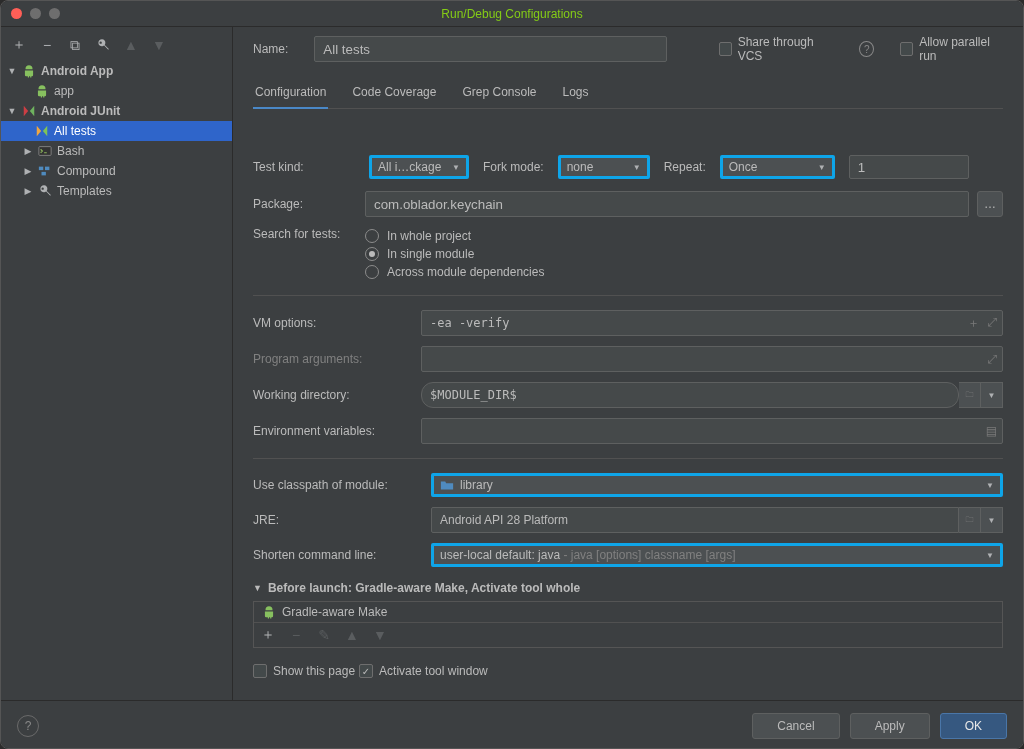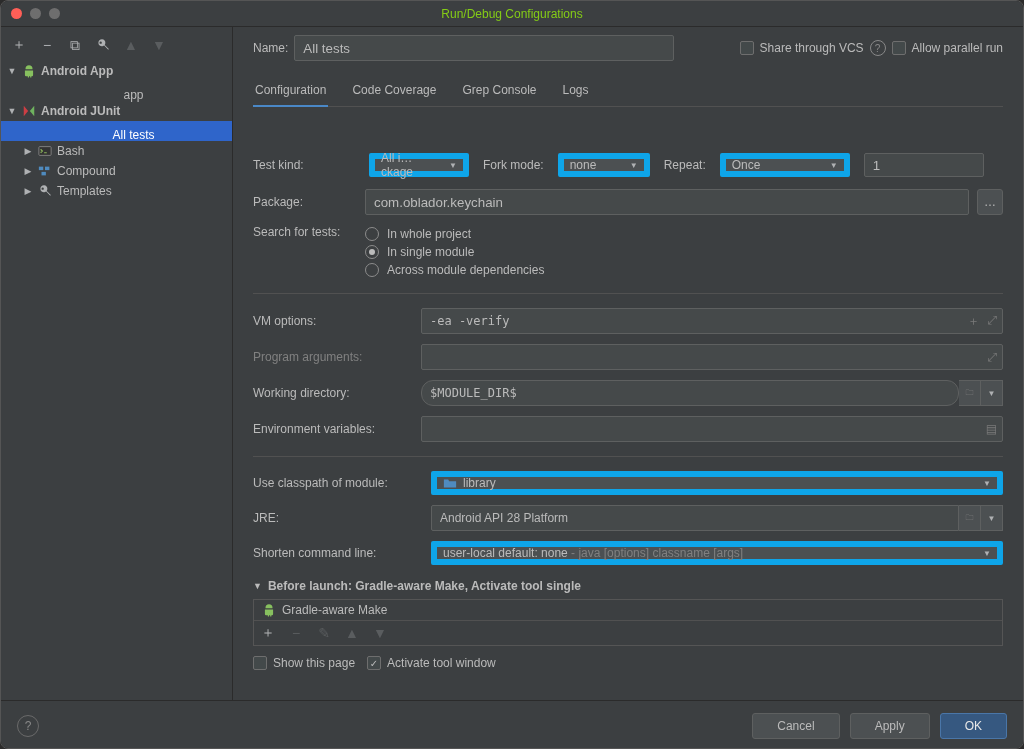--- a/index.html
+++ b/index.html
@@ -30,60 +30,60 @@
   .title { position: absolute; left: 50%; transform: translateX(-50%); font-size: 12px; color: #84cc16; }
   .content { display: flex; height: calc(749px - 26px - 50px); }
   .sidebar { width: 232px; background: #3c3f41; border-right: 1px solid #2b2b2b; padding-top: 6px;}
   .toolbar-top { display:flex; gap:12px; align-items:center; padding:4px 10px 6px 10px; }
   .icon-btn { width:16px; height:16px; display:flex; align-items:center; justify-content:center; color:#afb1b3; cursor:pointer; font-size:14px;}
   .icon-btn.dim { color:#5a5d5f; }
   .tree { padding: 2px 0; }
   .tree-item { display:flex; align-items:center; gap:5px; padding:2px 0 2px 6px; height:20px; cursor:pointer;}
   .tree-item .arrow { width:10px; text-align:center; color:#afb1b3; font-size:9px;}
   .tree-item.l1 { padding-left:6px; font-weight:bold;}
-  .tree-item.l2 { padding-left:34px;flex-direction:column;}
+  .tree-item.l2 { padding-left:34px;}
   .tree-item.l2b { padding-left:22px;}
   .tree-item.selected { background:#2f65ca; color:#fff; }
   .android-icon { width:14px; height:14px; }
   .junit-icon { width:14px; height:14px; }
   .main { flex:1; padding: 8px 20px; background:#3c3f41; overflow:hidden;}
-  .row { display:flex; align-items:center; gap:6px; margin-bottom:8px; }
+  .row { display:flex; align-items:center; gap:26px; margin-bottom:8px; }
   .row.header { margin-bottom:16px; }
   .label { color:#bbbbbb; }
   .input {
     background:#45494a; border:1px solid #5e6060; color:#bbb;
     padding:4px 8px; height:26px; border-radius:2px;
   }
   .input.name { width:380px; }
   .chk { display:flex; align-items:center; gap:6px; cursor:pointer; }
   .chk-box { width:14px; height:14px; border:1px solid #6e6e6e; border-radius:2px; display:flex; align-items:center; justify-content:center; background:#43494a;}
   .chk-box.checked::after { content:"✓"; color:#bbb; font-size:10px; }
   .help-circle { width:16px;height:16px;border:1px solid #888;border-radius:50%;display:flex;align-items:center;justify-content:center;font-size:10px;color:#888;}
   .tabs { display:flex; gap:22px; border-bottom:1px solid #515151; margin-bottom:14px;}
   .tab { padding:6px 2px 8px 2px; cursor:pointer; color:#bbb; }
   .tab.active { color:#bbbbbb; border-bottom:2px solid #4a88c7; margin-bottom:-1px; }
-  .select { background:#4c5052; border:6px solid #0ea5e9; color:#bbb; height:24px; display:flex; align-items:center; padding:0 6px; justify-content:space-between; cursor:pointer; border-radius:2px;}
+  .select { background:#4c5052; border:3px solid #0ea5e9; color:#bbb; height:24px; display:flex; align-items:center; padding:0 6px; justify-content:space-between; cursor:pointer; border-radius:2px;}
   .select .caret { font-size:8px; color:#afb1b3; margin-left:6px;}
   .small-input { background:#45494a; border:1px solid #5e6060; height:24px; padding:0 8px; color:#bbb; border-radius:2px;}
   .radio-row { display:flex; align-items:flex-start; gap:8px; padding:2px 0;}
   .radio { width:14px; height:14px; border:1px solid #8c8c8c; border-radius:50%; display:flex; align-items:center; justify-content:center;}
   .radio.checked::after { content:""; width:6px; height:6px; background:#bbbbbb; border-radius:50%; }
   hr.sep { border:none; border-top:1px solid #515151; margin:14px 0; }
   .field-row { display:flex; align-items:center; gap:10px; margin-bottom:10px;}
   .field-row .label { width:158px; }
   .input-wrap { flex:1; position:relative; }
   .input-wrap .input, .input-wrap .select { width:100%; }
   .input-trail { position:absolute; right:6px; top:50%; transform:translateY(-50%); display:flex; gap:8px; color:#7a7a7a;}
   .input-trail span { cursor:pointer; font-size:12px;}
   .before-launch { margin-top:14px;}
   .bl-header { display:flex; align-items:center; gap:6px; font-weight:bold; color:#bbb; margin-bottom:6px;}
   .bl-list { border:1px solid #555; background:#3c3f41; }
   .bl-item { padding:3px 8px; display:flex; align-items:center; gap:6px;}
   .bl-toolbar { display:flex; gap:12px; padding:4px 6px; }
-  .bottom-checks { display:flex; gap:12px; margin-top:10px;align-items:center;}
+  .bottom-checks { display:flex; gap:4px; margin-top:16px;align-items:center;}
   .footer {
     height:50px; background:#3c3f41; border-top:1px solid #2b2b2b;
     display:flex; align-items:center; justify-content:space-between; padding:0 16px;
   }
   .footer-left { display:flex; align-items:center;}
   .footer-help { width:22px; height:22px; border:1px solid #6a6a6a; border-radius:50%; display:flex; align-items:center; justify-content:center; color:#888;}
   .footer-btns { display:flex; gap:10px;}
   .btn { background:#4c5052; border:1px solid #5e6060; color:#bbb; padding:5px 24px; border-radius:3px; cursor:pointer;}
   .btn.primary { background:#365880; border-color:#4a76a8; color:#e8e8e8;}
   .mono { font-family: "Menlo","Consolas",monospace; font-size:12px;}
@@ -209,21 +209,21 @@
       <div class="select" style="width:100px">
         <span>All i…ckage</span>
           <span class="caret">▼</span>
       </div>
       <span class="label">Fork mode:</span>
       <div class="select" style="width:92px">
         <span>none</span>
           <span class="caret">▼</span>
       </div>
       <span class="label">Repeat:</span>
-      <div class="select" style="width:130px">
+      <div class="select" style="width:115px">
         <span>Once</span>
           <span class="caret">▼</span>
       </div>
       <input class="small-input" style="width: 120px;" value="1">
     </div>
 
     <div class="field-row">
       <span class="label" style="width:102px">Package:</span>
       <div class="input-wrap pkg-row">
         <input class="input" style="flex: 1 1 0%;" value="com.oblador.keychain">
@@ -318,30 +318,30 @@
             <span class="folder-icon">🗀</span>
           </div>
         <div class="drop-arrow-box">▼</div>
       </div>
     </div>
 
     <div class="field-row">
       <span class="label" style="width:168px">Shorten command line:</span>
       <div class="select" style="flex:1">
         <span>
-          <span>user-local default: none</span><span class="muted"> - java [options] classname [args]</span>
+          <span>user-local default: java</span><span class="muted"> - java [options] classname [args]</span>
         </span>
         <span class="caret">▼</span>
       </div>
     </div>
 
     <div class="before-launch">
       <div class="bl-header">
         <span style="font-size:9px">▼</span>
-        <span>Before launch: Gradle-aware Make, Activate tool single</span>
+        <span>Before launch: Gradle-aware Make, Activate tool whole</span>
       </div>
       <div class="bl-list">
         <div class="bl-item">
           <svg width="14" height="14" viewBox="0 0 24 24" fill="#87c05f">
               <path d="M6 8a6 6 0 0112 0v1H6V8zm-1 3h14v8a2 2 0 01-2 2h-1v2h-2v-2h-2v2h-2v-2H7a2 2 0 01-2-2v-8z"></path>
             </svg>
           <span>Gradle-aware Make</span>
         </div>
         <div class="bl-toolbar" style="border-top:1px solid #515151">
           <span class="icon-btn">＋</span>

